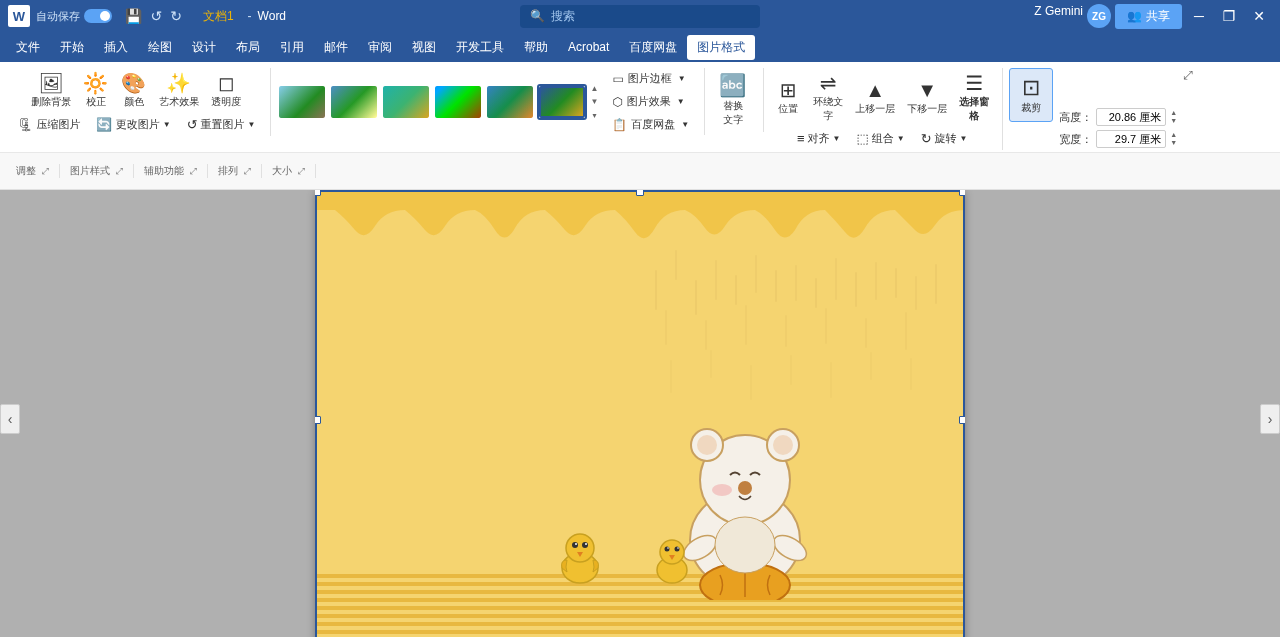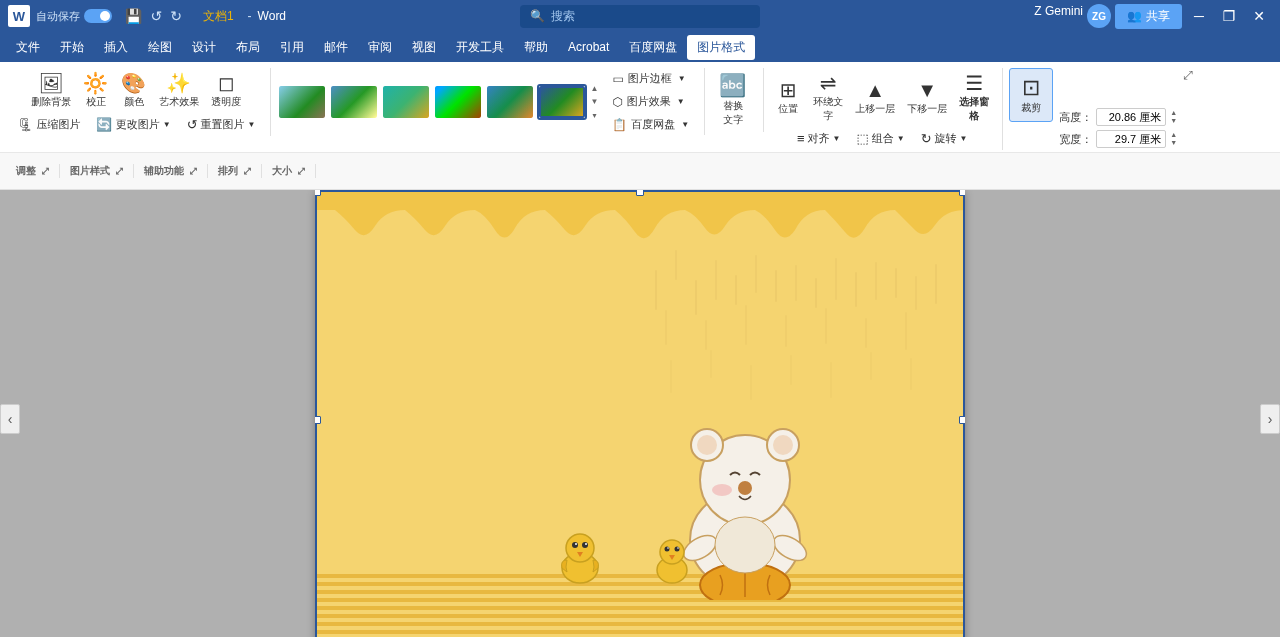--- a/index.html
+++ b/index.html
@@ -282,21 +282,20 @@
 
     
     .ribbon-bottom {
       display: flex;
       justify-content: space-between;
       align-items: center;
       padding: 18px 6px;
       border-top: 1px solid #e8e8e8;
       background: #f8f8f8;
       height: 20px;
-      font-weight: bold;
     }
     .group-label-row {
       display: flex;
       gap: 0;
     }
     .group-label-cell {
       font-size: 10px;
       color: #666;
       text-align: center;
       border-right: 1px solid #e0e0e0;

